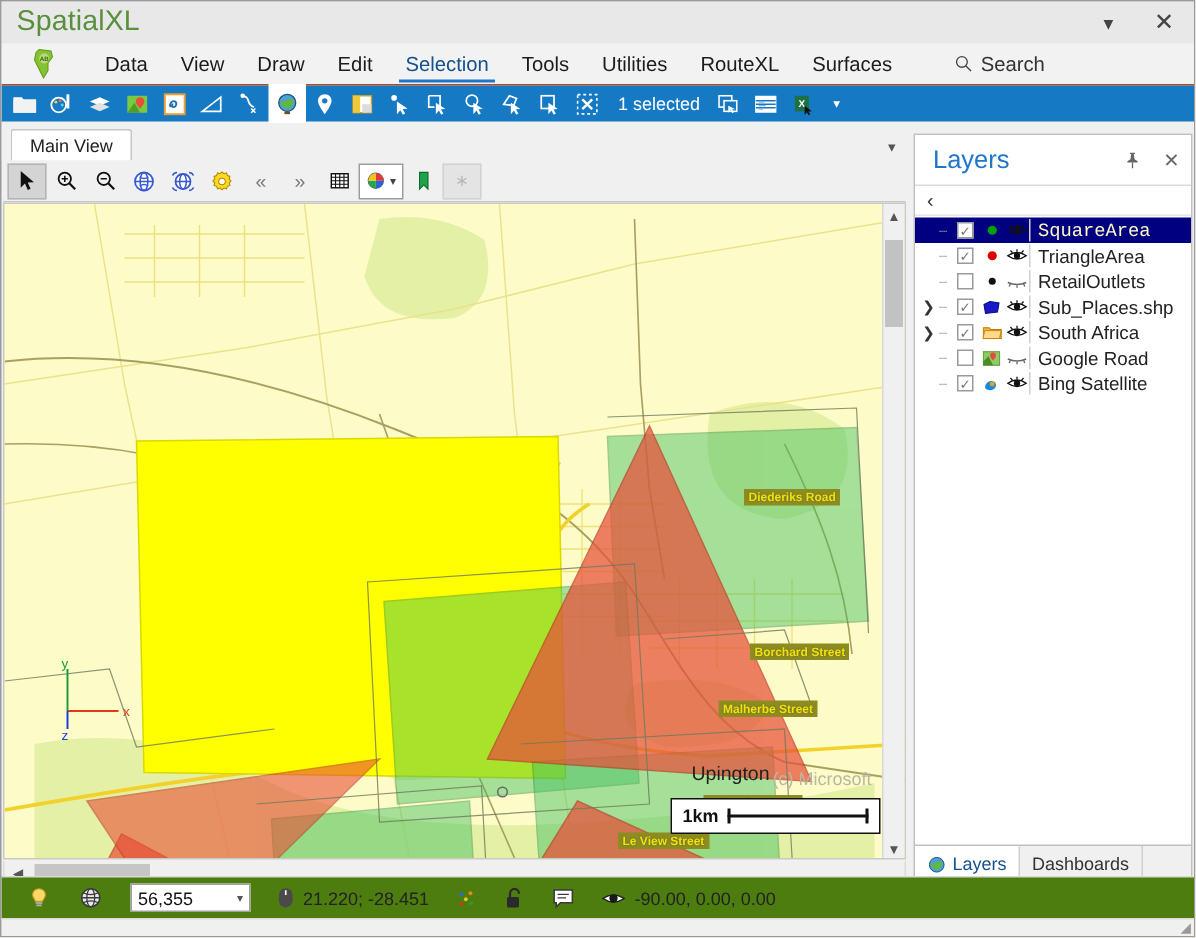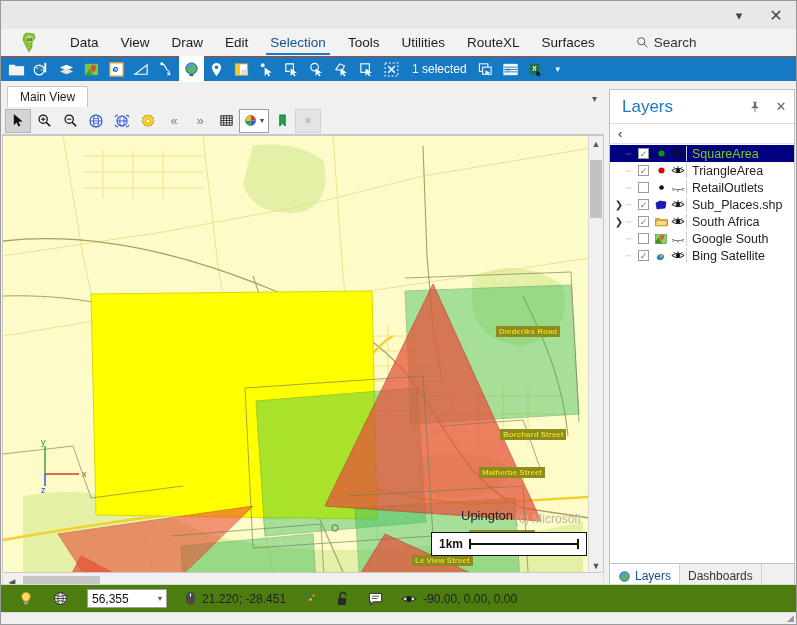--- a/index.html
+++ b/index.html
@@ -98,21 +98,21 @@
   
   .mapwrap {
     position:absolute; left:1px; top:134px; width:602px; height:438px;
     border:1px solid #c8c8c8; background:#fdfbc8; overflow:hidden;
   }
   .mapsvg { position:absolute; left:0; top:0; }
 
   .axis-ind { position:absolute; left:30px; bottom:78px; width:60px; height:58px; }
 
   .scalebar {
-    position:absolute; right:16px; bottom:16px; width:156px; height:24px;
+    position:absolute; right:16px; bottom:16px; width:140px; height:24px;
     background:#fff; border:1px solid #111; display:flex; align-items:center; padding:0 7px; gap:6px;margin-top:12px;
   }
   .scalebar-label { font-size:12px; color:#111; font-weight:bold; }
   .scalebar-line { flex:1; height:10px; position:relative; }
   .scalebar-line::before { content:""; position:absolute; left:0; right:0; top:4px; height:2px; background:#111; }
   .scalebar-line::after  { content:""; position:absolute; right:0; top:0; width:2px; height:10px; background:#111; }
   .scalebar-line i { position:absolute; left:0; top:0; width:2px; height:10px; background:#111; }
 
   .mscredit { position:absolute; right:22px; bottom:46px; font-size:12px; color:#b9b7a2; }
 
@@ -152,21 +152,21 @@
   .scroll-row {
     height:20px; display:flex; align-items:center; padding-left:8px; font-size:13px; color:#333;
     border-bottom:1px solid #e4e4e4;
   }
   .layer-list { flex:1; overflow:hidden; padding-top:1px; }
   .layer-row {
     height:17px; display:flex; align-items:center; font-size:12.5px; color:#222;
     padding-left:2px;
   }
   .layer-row.selected { background:#000080; }
-  .layer-row.selected .ly-name { color:#84cc16; }
+  .layer-row.selected .ly-name { color:#fef9c3;font-family:Liberation Mono, monospace; }
   .ly-expander { width:14px; text-align:center; font-size:10px; color:#333; }
   .ly-dots { width:12px; color:#999; font-size:9px; letter-spacing:-1px; overflow:hidden; }
   .ly-check {
     width:11px; height:11px; border:1px solid #9a9a9a; background:#fff;
     display:flex; align-items:center; justify-content:center; font-size:9px; color:#777; margin-right:4px;
   }
   .ly-sym { width:16px; display:flex; align-items:center; justify-content:center; }
   .ly-eye { width:17px; display:flex; align-items:center; justify-content:center; }
   .ly-divider { width:1px; height:15px; background:#cfcfcf; margin-right:4px; }
   .ly-name { padding-left:1px; white-space:nowrap; }
@@ -210,20 +210,21 @@
     background:none; color:#222; font-size:13px; font-weight:normal; text-shadow:none; padding:0;
   }
   svg { display:block; }
 </style>
 </head>
 <body>
 
 <div id="app">
 
   <div class="titlebar">
+    <div class="app-title">SpatialXL</div>
     <div class="titlebar-spacer"></div>
     <div class="tb-btn">▾</div>
     <div class="tb-btn close">✕</div>
   </div>
 
   <div class="menubar">
     <div class="logo-cell">
       <svg width="24" height="24" viewBox="0 0 24 24">
         <path d="M8 2 L16 3 L17 7 L14 11 L14 16 L11 21 L9 17 L7 13 L5 9 L6 4 Z" fill="#86c232" stroke="#5f9a20" stroke-width="0.7"></path>
         <circle cx="11.5" cy="8" r="3.4" fill="#b9d97a"></circle>
@@ -698,21 +699,21 @@
               <path d="M7 1 c1.2 0 2 .8 2 1.8 C9 4.2 7 6.4 7 6.4 S5 4.2 5 2.8 C5 1.8 5.8 1 7 1z" fill="#e84c3d"></path>
             </svg>
         </span>
         <span class="ly-eye">
           <svg width="14" height="11" viewBox="0 0 16 12">
               <path d="M1 7 q7 3 14 0" fill="none" stroke="#666" stroke-width="1.2"></path>
               <path d="M3 8 l-1 2 M8 9 v2 M13 8 l1 2" stroke="#666" stroke-width="1"></path>
             </svg>
         </span>
         <span class="ly-divider"></span>
-        <span class="ly-name">Google South</span>
+        <span class="ly-name">Google Road</span>
       </div>
 
       <div class="layer-row">
         <span class="ly-expander"></span>
         <span class="ly-dots">┈</span>
         <span class="ly-check">✓</span>
         <span class="ly-sym">
           <svg width="12" height="10" viewBox="0 0 12 10">
               <path d="M2 8 c-1-2 1-5 4-5 c3 0 4 3 2 5 c-2 2 -5 1 -6 0z" fill="#1b8ad6"></path>
               <circle cx="6.5" cy="5" r="1.6" fill="#f0a020"></circle>

